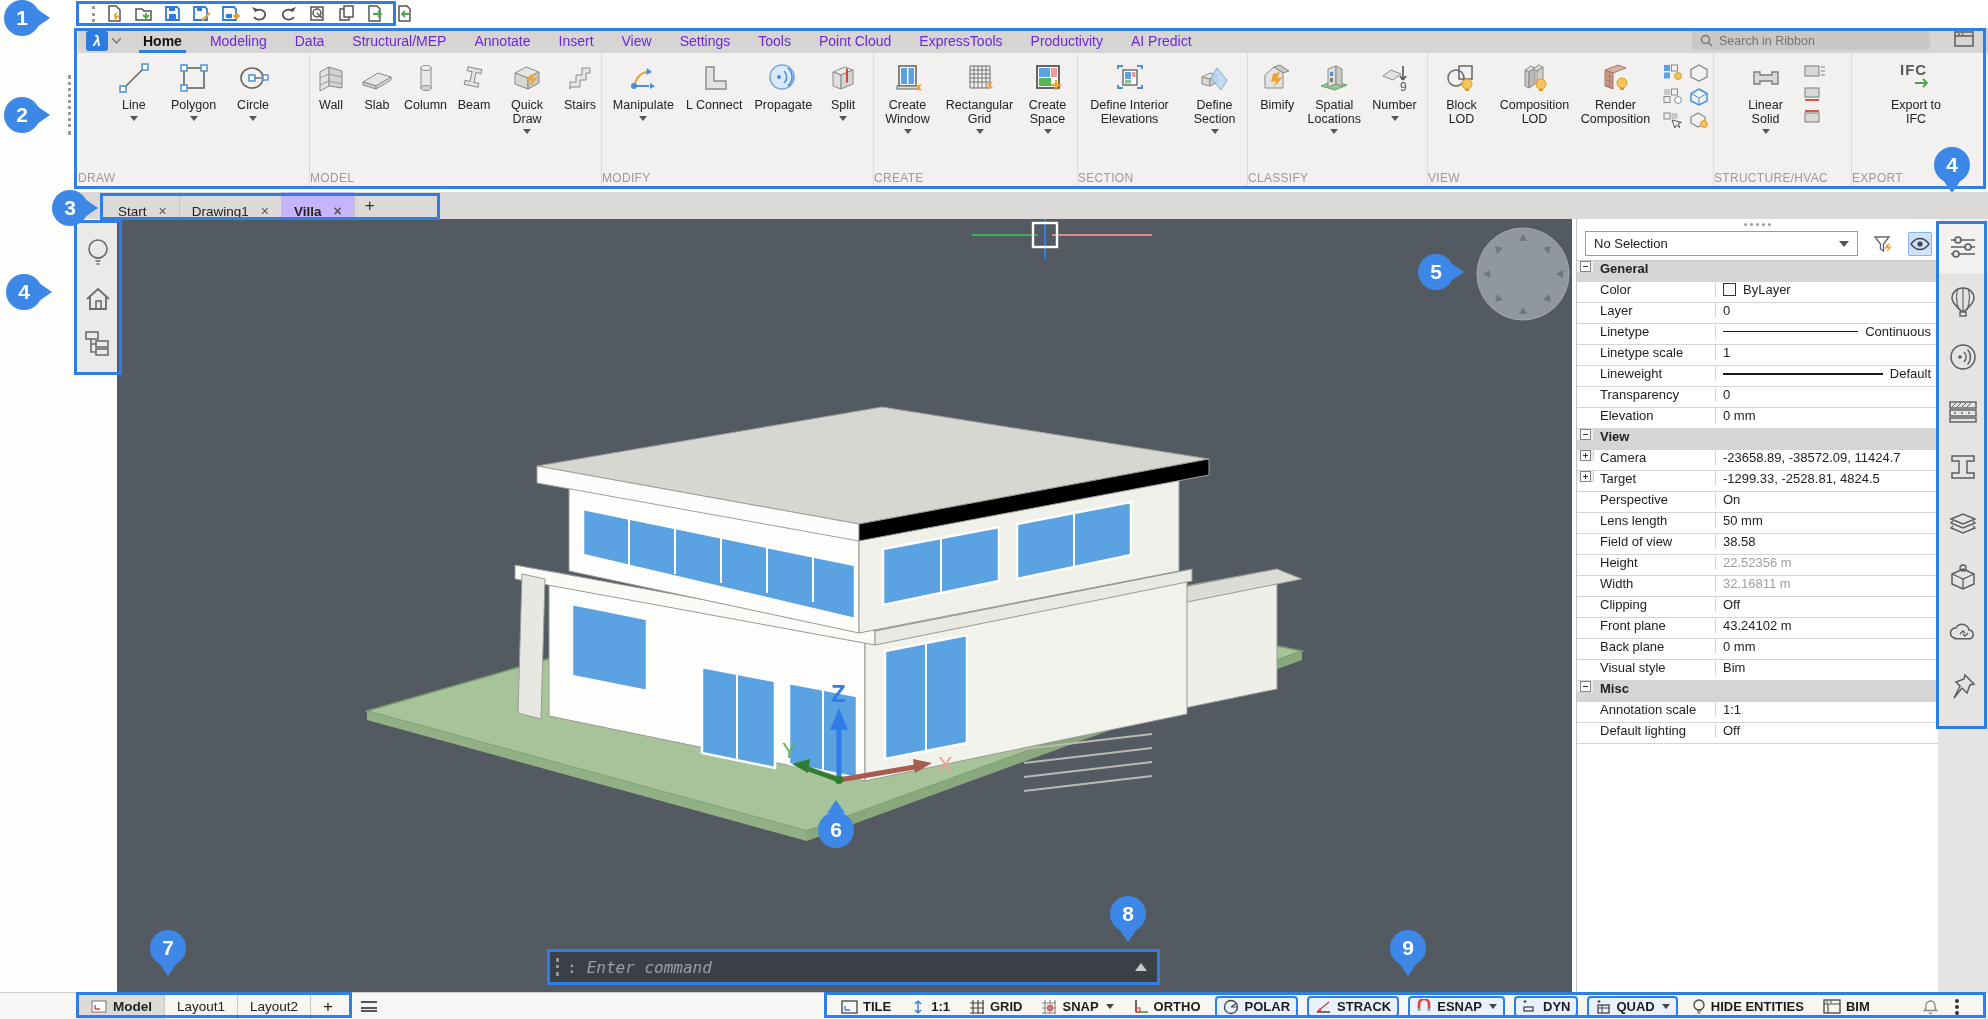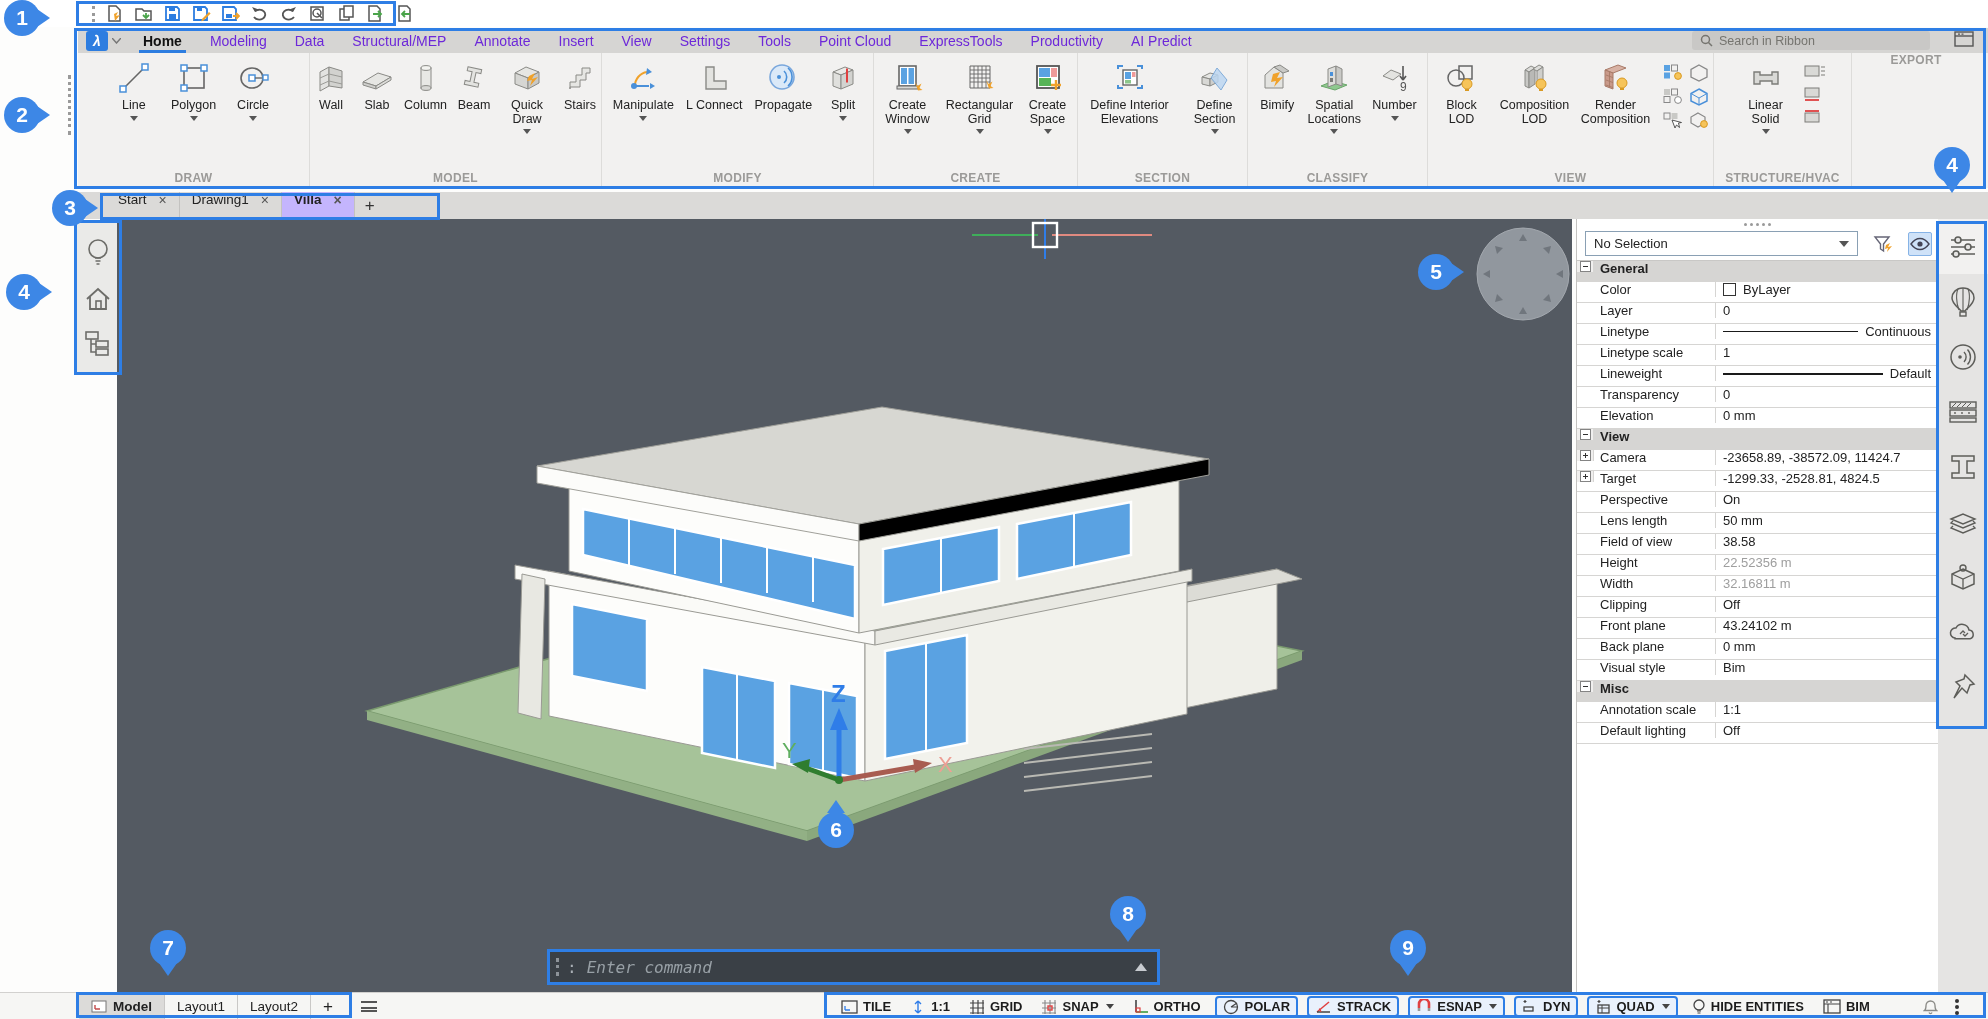--- a/index.html
+++ b/index.html
@@ -26,31 +26,31 @@
 .logo-car{margin:0 8px 0 4px}
 .rtab{padding:0 14px;font-size:14px;color:#6d28d9;height:25px;display:flex;align-items:center;position:relative;white-space:nowrap}
 .rtab.active{font-weight:bold;color:#111}
 .rtab.active::after{content:"";position:absolute;left:10px;right:10px;bottom:0;height:3px;background:#2d7de0}
 .searchbox{position:absolute;right:58px;top:3px;width:238px;height:19px;background:#c9c8c6;border-radius:3px;display:flex;align-items:center;gap:6px;padding:0 8px;color:#75746f;font-size:12.5px}
 .panel-toggle{position:absolute;right:14px;top:2px}
 
 .ribbon{position:absolute;left:78px;top:53px;width:1910px;height:135px;background:#f2f1f0;display:flex}
 .g{display:flex;flex-direction:column;height:100%;border-right:1px solid #dddcda}
 .gb{flex:1;display:flex;align-items:flex-start;justify-content:center;padding-top:5px}
-.gt{height:17px;text-align:center;font-size:12px;font-weight:bold;color:#9b9a98;letter-spacing:.3px}
+.gt{height:17px;font-size:12px;font-weight:normal;color:#9b9a98;letter-spacing:.3px}
 .rb{display:flex;flex-direction:column;align-items:center;padding:1px 2px;cursor:default}
 .rb .lbl{font-size:12.5px;line-height:1.08;text-align:center;color:#222;margin-top:2px;white-space:pre-line}
 .ri{width:38px;height:38px;display:flex;align-items:center;justify-content:center}
 .cap{width:0;height:0;border:4px solid transparent;border-top:5px solid #555;margin-top:3px}
 .ribbon-grip{position:absolute;left:68px;top:75px;height:60px;border-left:3px dotted #9a9a9a;width:3px}
 .minicol{display:flex;flex-direction:column;gap:7px;padding:6px 4px 0 6px}
 .minigrid{display:grid;grid-template-columns:20px 20px;gap:6px 6px;padding:6px 2px 0 6px}
 
 .doctabs{position:absolute;left:78px;top:192px;width:1910px;height:27px;background:#dbdad8;display:flex;align-items:stretch;padding-left:28px}
-.dtab{display:flex;align-items:flex-start;gap:12px;padding:0 12px;font-size:13.5px;border-right:1px solid #c3c2c0;color:#222}
+.dtab{display:flex;align-items:flex-end;gap:12px;padding:0 12px;font-size:13.5px;border-right:1px solid #c3c2c0;color:#222}
 .dtab.active{font-weight:bold;background:#c4b5fd}
 .dtab .x{color:#555;font-size:14px}
 .dtab-add{display:flex;align-items:center;padding:0 10px;font-size:17px;color:#333}
 
 .lsb{position:absolute;left:76px;top:221px;width:44px;height:152px;background:#eaeae8;display:flex;flex-direction:column;align-items:center;justify-content:space-around;padding:8px 0}
 
 .canvas{position:absolute;left:117px;top:219px;width:1455px;height:773px;background:#545a62;overflow:hidden}
 
 .cmd{position:absolute;left:547px;top:949px;width:613px;height:36px;border:3px solid #2e7ee5;background:#3a4046;display:flex;align-items:center;z-index:90}
 .cmd .drag{margin:0 8px 0 6px;height:18px;border-left:3px dotted #8d9399;width:3px}
@@ -599,20 +599,31 @@
               <rect x="1" y="3" width="14" height="9" fill="#d9d9d6" stroke="#7c7c78"></rect>
               <path d="M1 1h14" stroke="#e05252" stroke-width="2"></path>
             </svg>
           </span>
       </div>
     </div>
     <div class="gt">STRUCTURE/HVAC</div>
   </div>
 
   <div class="g" style="width:128px;border-right:none">
+    <div class="gb">
+      <div class="rb" style="width:66px">
+        <span class="ri">
+            <svg width="40" height="38">
+              <text x="3" y="16" font-size="15" font-weight="bold" fill="#5a5a56" font-family="Liberation Sans,sans-serif" letter-spacing="1">IFC</text>
+              <path d="M18 24h12m-4-4l4 4-4 4" stroke="#4aa44a" stroke-width="1.8" fill="none"></path>
+            </svg>
+          </span>
+        <span class="lbl">Export to IFC</span>
+      </div>
+    </div>
     <div class="gt">EXPORT</div>
   </div>
 </div>
 
 <div class="doctabs">
   <div class="dtab">
     <span>Start</span>
     <span class="x">×</span>
   </div>
   <div class="dtab">

